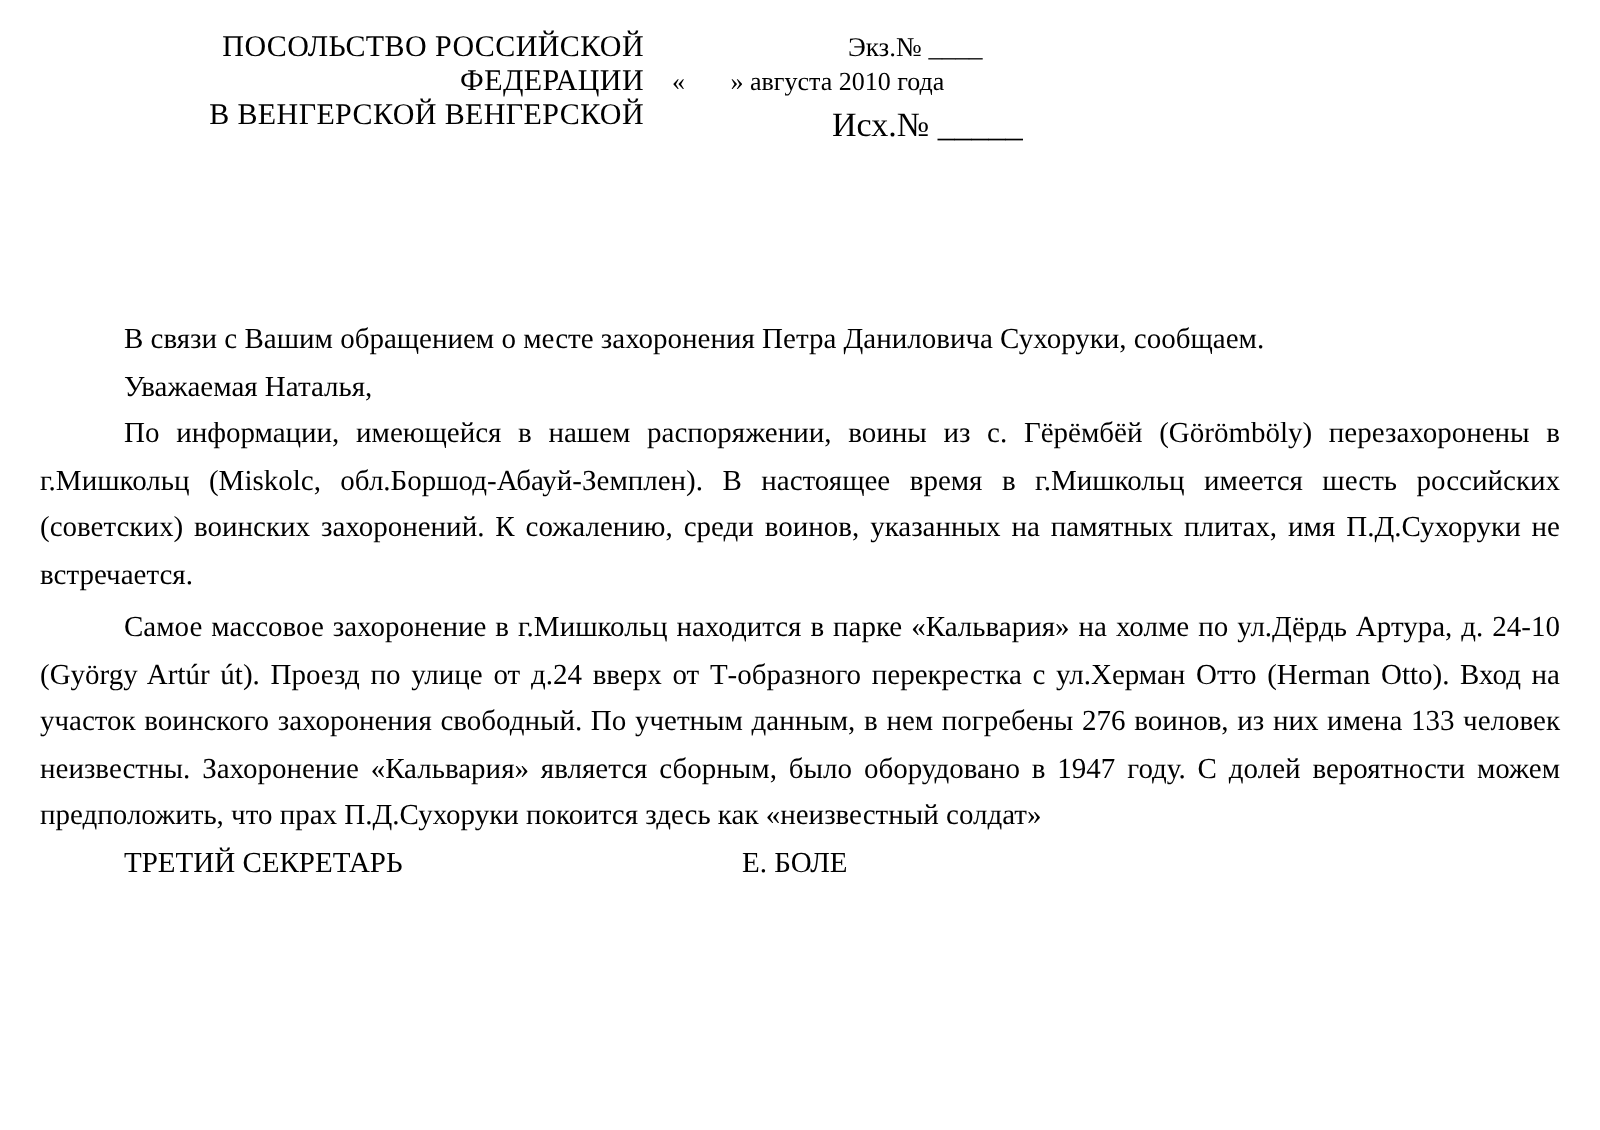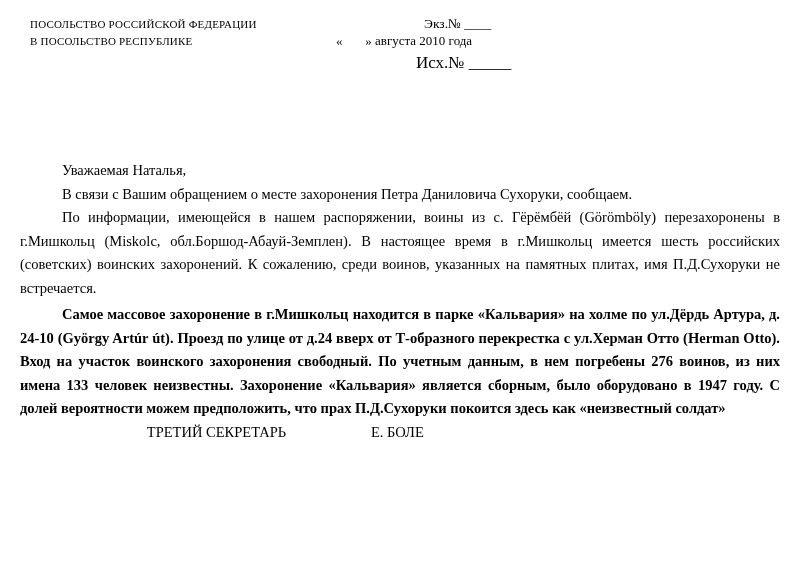--- a/index.html
+++ b/index.html
@@ -13,66 +13,66 @@
   }
   .page {
     position: absolute; left: 0; top: 0;
     width: 800px; height: 565px;
     background: #ffffff;
   }
 
   
   .header-left {
     position: absolute; left: 30px; top: 16px; width: 292px;
-    text-align: left;
-    font-size: 11px; line-height: 17px;
+    text-align: right;
+    font-size: 15px; line-height: 17px;
     letter-spacing: 0.2px;
   }
   .hdr-copy   { position: absolute; left: 424px; top: 16px; font-size: 13.5px; white-space: pre; }
   .hdr-date   { position: absolute; left: 336px; top: 33px; font-size: 13px; white-space: pre; }
   .hdr-out    { position: absolute; left: 416px; top: 53px; font-size: 17px; white-space: pre; }
 
   
   .body-text {
     position: absolute; left: 20px; top: 159px; width: 760px;
     font-size: 14.5px; line-height: 23.5px;
   }
   .body-text p { margin: 0; text-indent: 42px; }
   .just { text-align: justify; }
-  .para-gap { margin-top: 3px !important; font-weight: bold; }
+  .para-gap { margin-top: 3px !important; }
 
   .sig-row { display: flex; margin-top: 0; }
-  .sig-title { margin-left: 42px; width: 309px; flex: none; text-align: center; }
+  .sig-title { margin-left: 42px; width: 309px; flex: none; }
   .sig-name  { flex: none; text-align: center; }
 
   
   .footer {
     position: absolute; left: 27px; top: 477px;
     font-size: 10.5px; line-height: 12.9px;
   }
   .underlined { text-decoration: underline; }
 </style>
 </head>
 <body>
 
 <div class="page">
 
   <div>
     <div class="header-left">
       <div>ПОСОЛЬСТВО РОССИЙСКОЙ ФЕДЕРАЦИИ</div>
-      <div>В ПОСОЛЬСТВО РЕСПУБЛИКЕ</div>
+      <div>В ВЕНГЕРСКОЙ ВЕНГЕРСКОЙ</div>
     </div>
     <div class="hdr-copy">Экз.№ ____</div>
     <div class="hdr-date">«       » августа 2010 года</div>
     <div class="hdr-out">Исх.№ _____</div>
   </div>
 
   <div class="body-text">
+    <p>В связи с Вашим обращением о месте захоронения Петра Даниловича Сухоруки, сообщаем.</p>
     <p>Уважаемая Наталья,</p>
-    <p>В связи с Вашим обращением о месте захоронения Петра Даниловича Сухоруки, сообщаем.</p>
     <p class="just">По информации, имеющейся в нашем распоряжении, воины из с. Гёрёмбёй (Görömböly) перезахоронены в г.Мишкольц (Miskolc, обл.Боршод-Абауй-Земплен). В настоящее время в г.Мишкольц имеется шесть российских (советских) воинских захоронений. К сожалению, среди воинов, указанных на памятных плитах, имя П.Д.Сухоруки не встречается.</p>
     <p class="just para-gap">Самое массовое захоронение в г.Мишкольц находится в парке «Кальвария» на холме по ул.Дёрдь Артура, д. 24-10 (György Artúr út). Проезд по улице от д.24 вверх от Т-образного перекрестка с ул.Херман Отто (Herman Otto). Вход на участок воинского захоронения свободный. По учетным данным, в нем погребены 276 воинов, из них имена 133 человек неизвестны. Захоронение «Кальвария» является сборным, было оборудовано в 1947 году. С долей вероятности можем предположить, что прах П.Д.Сухоруки покоится здесь как «неизвестный солдат»</p>
     <div class="sig-row">
       <span class="sig-title">ТРЕТИЙ СЕКРЕТАРЬ</span>
       <span class="sig-name">Е. БОЛЕ</span>
     </div>
   </div>
 
 
 </div>

